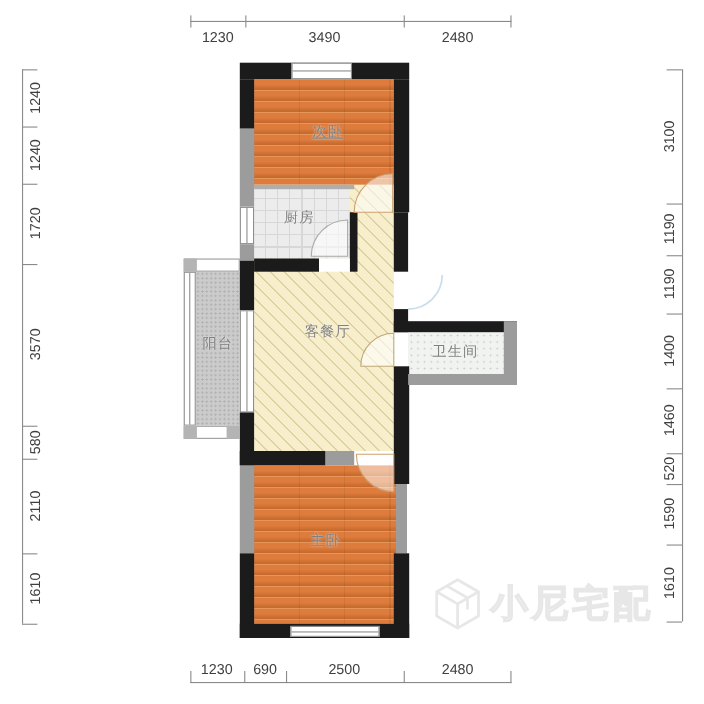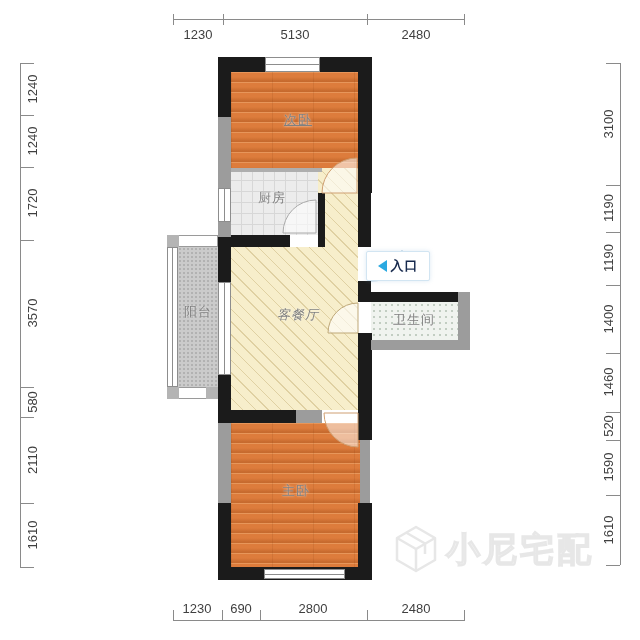--- a/index.html
+++ b/index.html
@@ -59,32 +59,32 @@
 <body>
 
 <div id="canvas">
 
   <div class="dimline" style="left:173px;top:19px;width:292px;height:1px;"></div>
   <div class="tick" style="left:173px;top:14px;width:1px;height:11px;"></div>
   <div class="tick" style="left:223px;top:14px;width:1px;height:11px;"></div>
   <div class="tick" style="left:367px;top:14px;width:1px;height:11px;"></div>
   <div class="tick" style="left:464px;top:14px;width:1px;height:11px;"></div>
   <span class="dim" style="left:198px;top:34px;">1230</span>
-  <span class="dim" style="left:295px;top:34px;">5130</span>
+  <span class="dim" style="left:295px;top:34px;">3490</span>
   <span class="dim" style="left:416px;top:34px;">2480</span>
 
   <div class="dimline" style="left:173px;top:620px;width:292px;height:1px;"></div>
   <div class="tick" style="left:173px;top:610px;width:1px;height:11px;"></div>
   <div class="tick" style="left:222px;top:610px;width:1px;height:11px;"></div>
   <div class="tick" style="left:260px;top:610px;width:1px;height:11px;"></div>
   <div class="tick" style="left:367px;top:610px;width:1px;height:11px;"></div>
   <div class="tick" style="left:464px;top:610px;width:1px;height:11px;"></div>
   <span class="dim" style="left:197px;top:608px;">1230</span>
   <span class="dim" style="left:241px;top:608px;">690</span>
-  <span class="dim" style="left:313px;top:608px;">2800</span>
+  <span class="dim" style="left:313px;top:608px;">2500</span>
   <span class="dim" style="left:416px;top:608px;">2480</span>
 
   <div class="dimline" style="left:20px;top:63px;width:1px;height:504px;"></div>
   <div class="tick" style="left:20px;top:63px;width:14px;height:1px;"></div>
   <div class="tick" style="left:20px;top:115px;width:14px;height:1px;"></div>
   <div class="tick" style="left:20px;top:167px;width:14px;height:1px;"></div>
   <div class="tick" style="left:20px;top:240px;width:14px;height:1px;"></div>
   <div class="tick" style="left:20px;top:387px;width:14px;height:1px;"></div>
   <div class="tick" style="left:20px;top:417px;width:14px;height:1px;"></div>
   <div class="tick" style="left:20px;top:503px;width:14px;height:1px;"></div>
@@ -170,28 +170,24 @@
     <path d="M 402 250 A 31 31 0 0 1 371 281" fill="none" stroke="#c8dcea" stroke-width="1.5"></path>
     <path d="M 322 193 A 35 35 0 0 1 357 158 L 357 193 Z" fill="rgba(255,255,255,0.55)" stroke="#cf9f72" stroke-width="1"></path>
     <path d="M 283 233 A 33 33 0 0 1 316 200 L 316 233 Z" fill="rgba(255,255,255,0.6)" stroke="#ababab" stroke-width="1"></path>
     <path d="M 328 333 A 30 30 0 0 1 358 303 L 358 333 Z" fill="rgba(255,255,255,0.6)" stroke="#bfa878" stroke-width="1"></path>
     <path d="M 324 413 A 34 34 0 0 0 358 447 L 358 413 Z" fill="rgba(255,255,255,0.5)" stroke="#cf9f72" stroke-width="1"></path>
   </svg>
 
   <span class="room-label" style="left:298px;top:120px;text-decoration:underline;">次卧</span>
   <span class="room-label" style="left:272px;top:198px;">厨房</span>
   <span class="room-label" style="left:198px;top:312px;">阳台</span>
-  <span class="room-label" style="left:298px;top:315px;font-style:italic;">客餐厅</span>
+  <span class="room-label" style="left:298px;top:301px;">客餐厅</span>
   <span class="room-label" style="left:414px;top:320px;">卫生间</span>
   <span class="room-label" style="left:296px;top:491px;">主卧</span>
 
-  <div class="entrance">
-    <span class="tri"></span>
-    <span class="txt">入口</span>
-  </div>
 
   <div class="watermark">
     <svg width="48" height="50" viewBox="0 0 48 50">
       <g fill="none" stroke="#e7e7e7" stroke-width="2.5" stroke-linejoin="round">
         <polygon points="24,3 43,14 43,36 24,47 5,36 5,14"></polygon>
         <polyline points="5,14 24,25 43,14"></polyline>
         <line x1="24" y1="25" x2="24" y2="47"></line>
         <polyline points="14,8.5 33,19.5 33,30"></polyline>
       </g>
     </svg>

